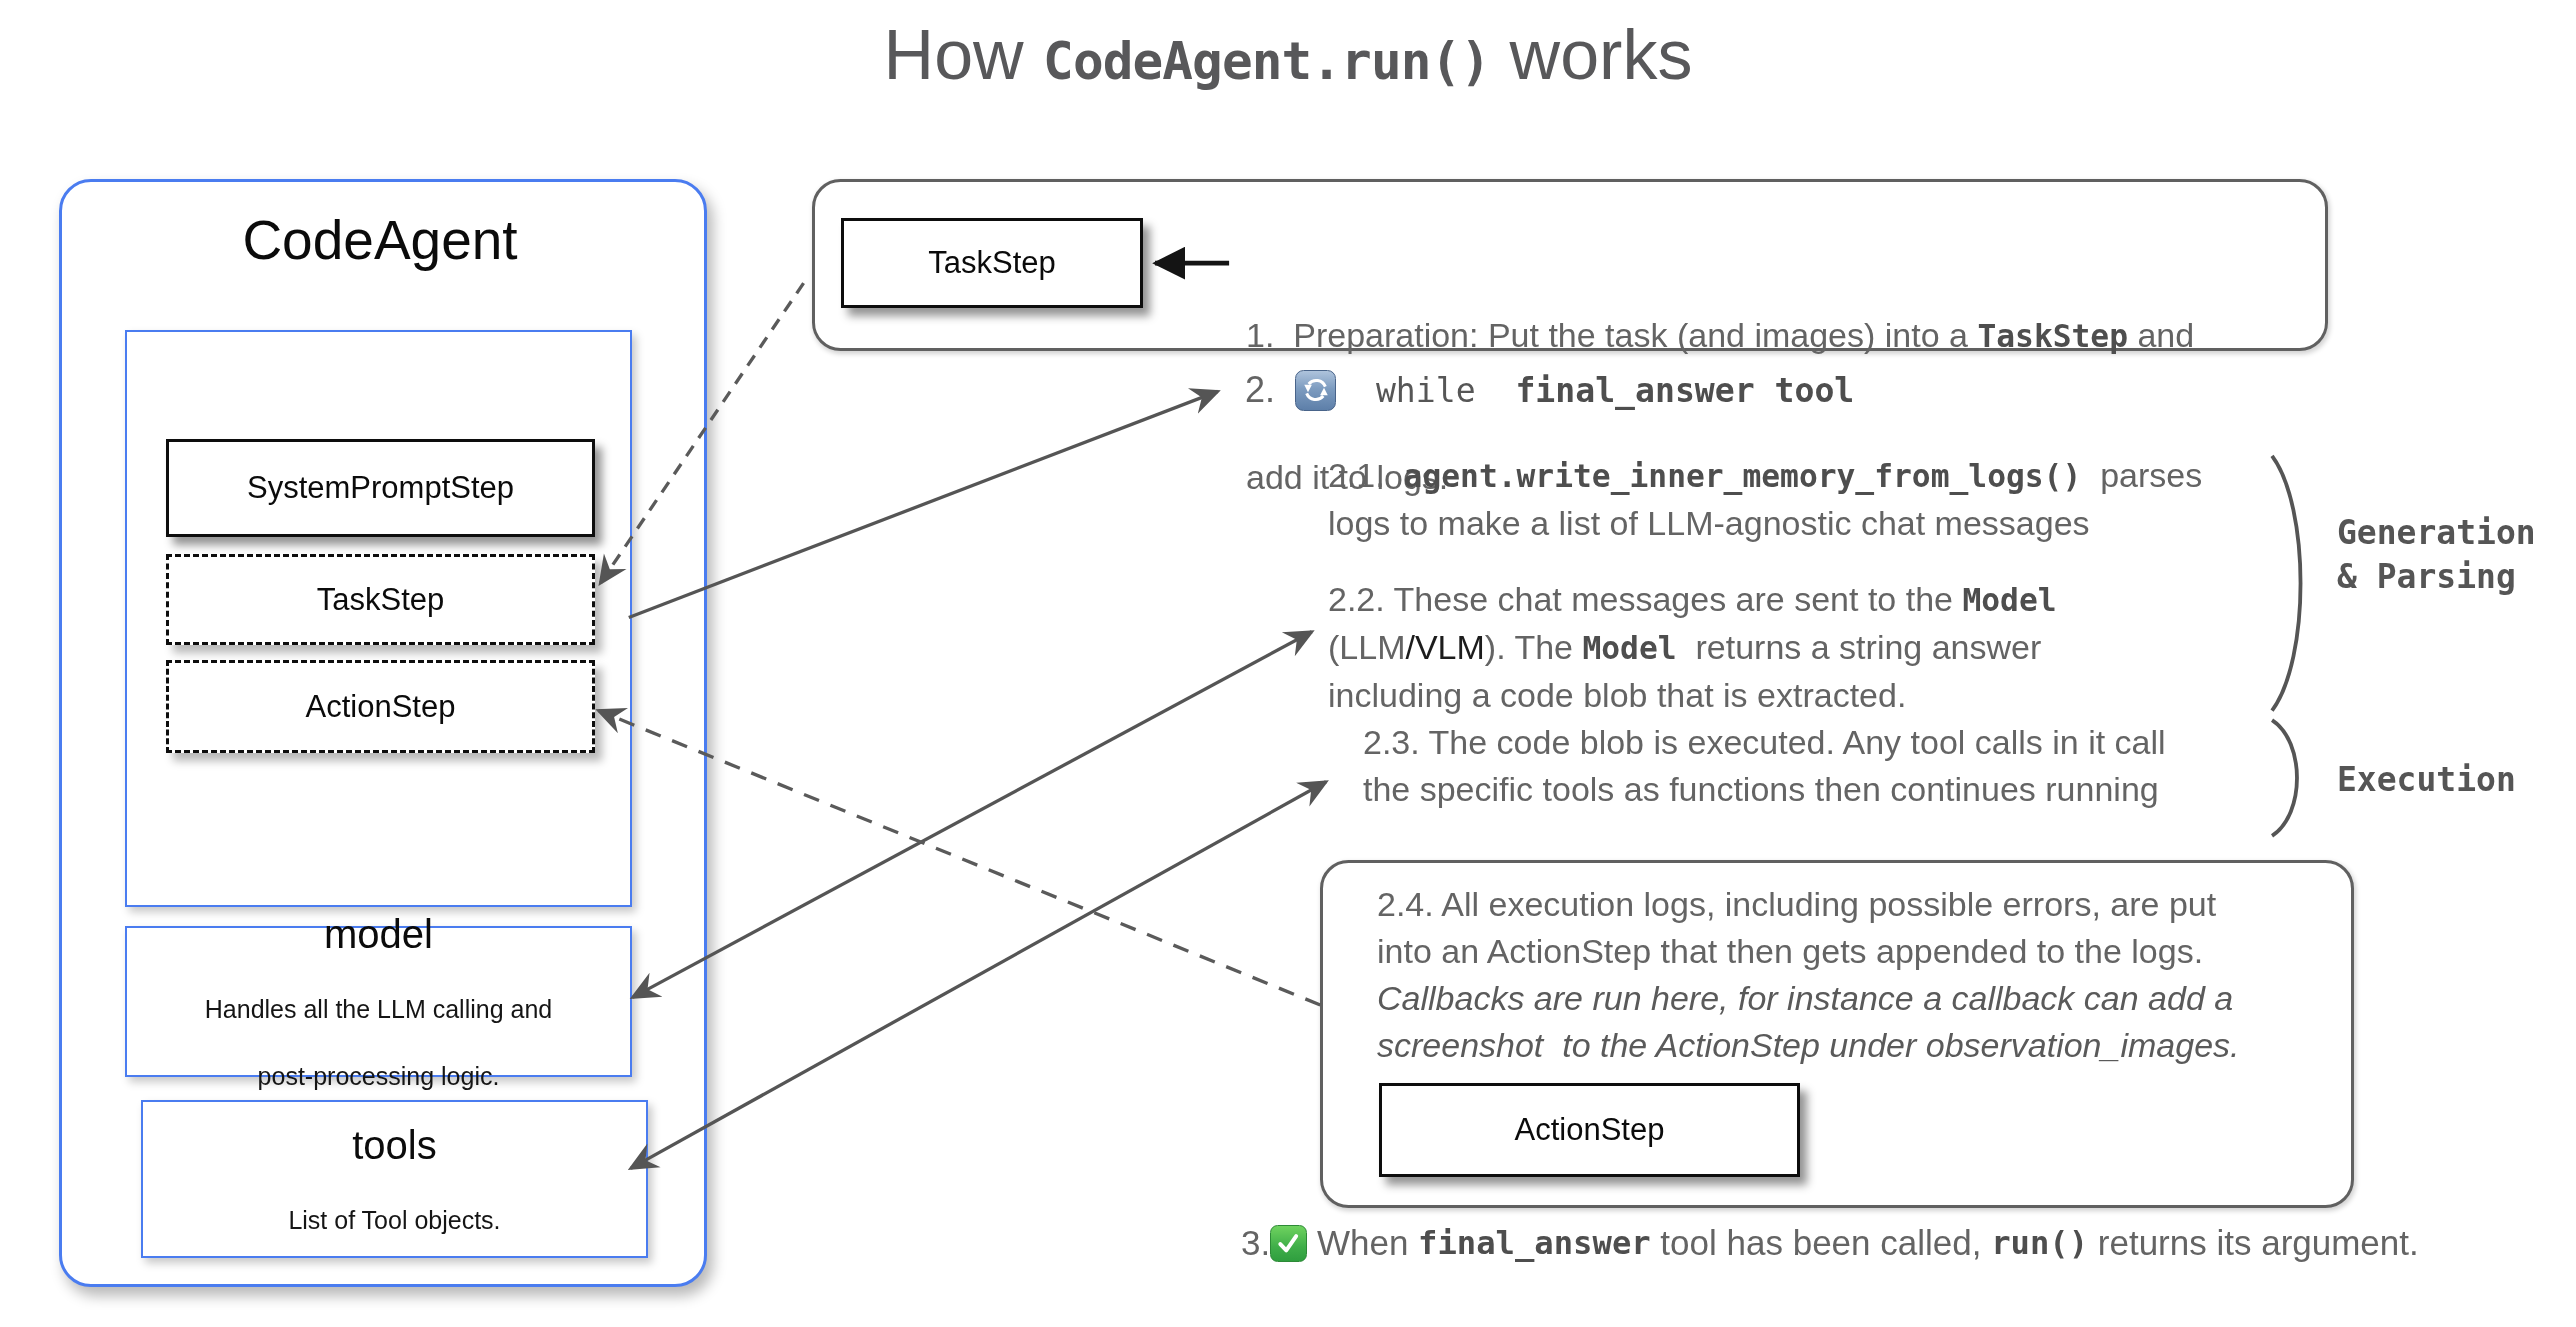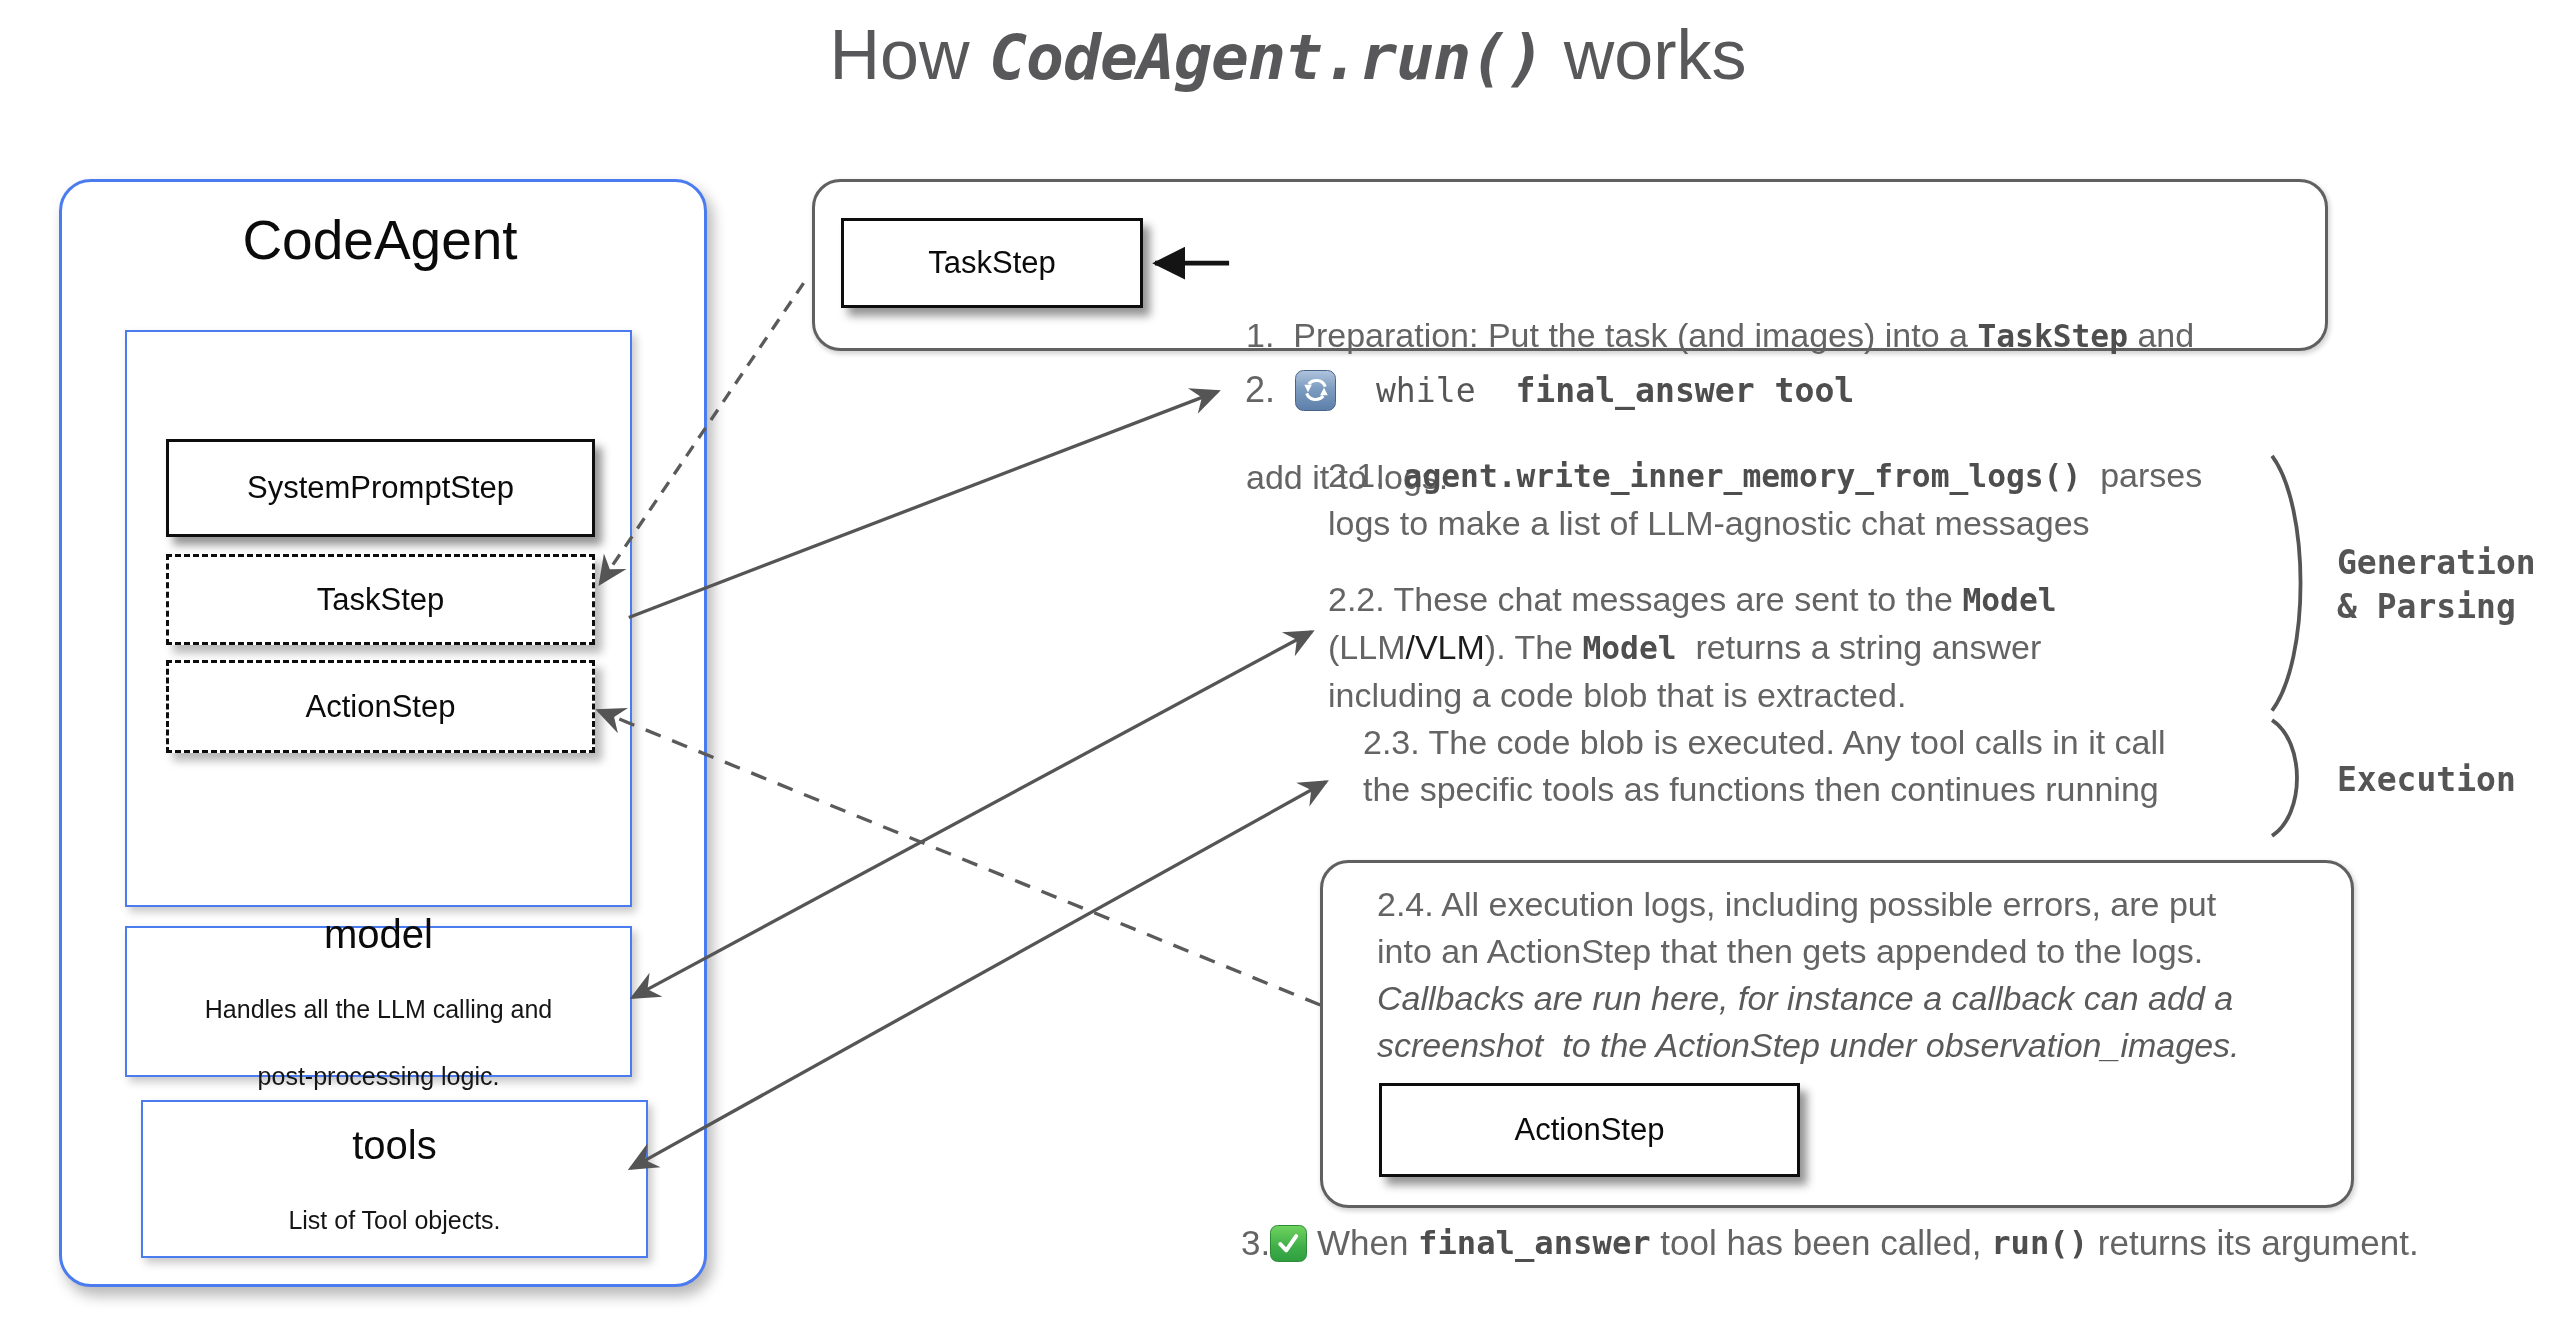--- a/index.html
+++ b/index.html
@@ -3,21 +3,21 @@
 <meta charset="utf-8">
 <style>
   html,body{margin:0;padding:0;background:#fff;}
   .canvas{position:relative;width:2576px;height:1328px;background:#ffffff;overflow:hidden;
           font-family:"Liberation Sans",sans-serif;}
   .abs{position:absolute;}
   .pre{white-space:pre-wrap;}
 
   
   .title-row{left:0;top:15px;width:2576px;text-align:center;color:#58585a;font-size:70px;white-space:pre;}
-  .title-code{font-family:"DejaVu Sans Mono",monospace;font-weight:bold;font-size:63px;letter-spacing:-0.9px;color:#58585a;font-style:italic;}
+  .title-code{font-family:"DejaVu Sans Mono",monospace;font-weight:bold;font-size:51px;letter-spacing:-0.9px;color:#58585a;}
 
   
   .panel{left:59px;top:179px;width:642px;height:1102px;border:3.8px solid #4a7cf0;border-radius:32px;
          background:#fff;box-shadow:5.7px 8.5px 13.3px rgba(0,0,0,.28);}
   .ca-title{left:59px;top:208px;width:642px;text-align:center;font-size:55px;color:#0b0b0b;}
   .blue-box{border:2.8px solid #4a7cf0;background:#fff;box-shadow:3.8px 4.7px 8.5px rgba(0,0,0,.22);}
   .memory-box{left:125px;top:330px;width:503px;height:573px;}
   .mem-title{left:125px;top:342px;width:503px;text-align:center;font-size:40px;color:#0b0b0b;}
   .mem-sub{left:125px;top:392px;width:503px;text-align:center;font-size:25px;color:#151515;}
   .inner-box{left:166px;width:423px;background:#fff;display:flex;align-items:center;justify-content:center;
@@ -50,21 +50,21 @@
   .s21{left:1328px;top:452px;}
   .s22{left:1328px;top:576px;}
   .s23{left:1363px;top:719px;}
   .s24-box{left:1320px;top:860px;width:1028px;height:342px;}
   .s24-text{left:1377px;top:881px;}
   .as24-box{left:1379px;top:1083px;width:415px;height:88px;}
   .step3-row{left:1241px;top:1223px;display:flex;align-items:center;font-size:35px;color:#646464;}
   .step3-row span{white-space:pre;}
 
   .bracket-label{font-family:"DejaVu Sans Mono",monospace;font-weight:bold;font-size:33px;color:#555;line-height:44px;}
-  .gen-label{left:2337px;top:541px;}
+  .gen-label{left:2337px;top:511px;}
   .exec-label{left:2337px;top:758px;}
 
   .overlay{left:0;top:0;pointer-events:none;}
 </style>
 </head>
 <body>
 
 <div class="canvas">
 
   <div class="abs title-row"><span>How </span><span class="title-code">CodeAgent.run()</span><span> works</span></div>

